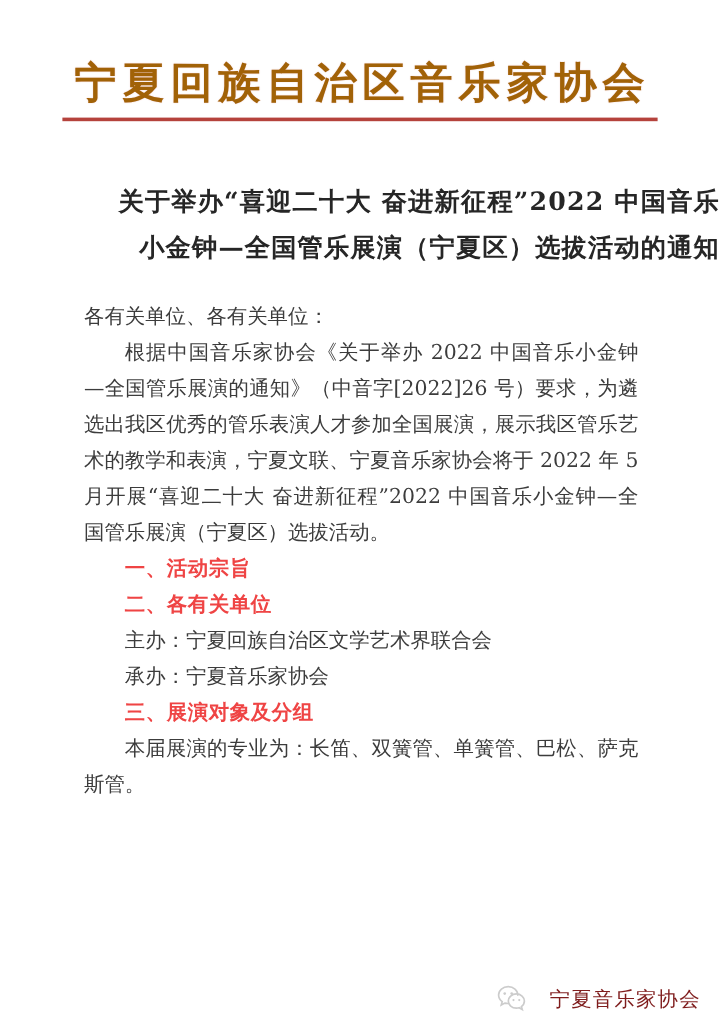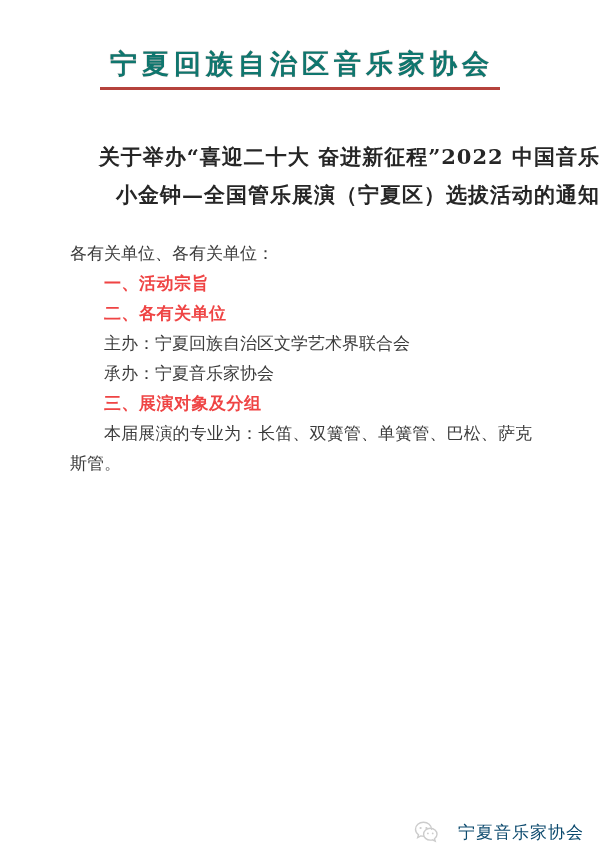--- a/index.html
+++ b/index.html
@@ -14,23 +14,23 @@
     color: #3a3a3a;
   }
   .org-header {
     text-align: center;
     padding-top: 46px;
   }
   .org-title {
     display: inline-block;
     font-family: "DejaVu Serif", "Liberation Serif", serif;
     font-weight: bold;
-    font-size: 27px;
+    font-size: 35px;
     letter-spacing: 5px;
-    color: #0f766e;
+    color: #a16207;
     padding: 0 6px 5px 10px;
     border-bottom: 3px solid #b5423c;
     text-shadow: 0 0 1px rgba(192, 49, 43, 0.35);
     white-space: nowrap;
   }
   .notice-title {
     margin-top: 48px;
     text-align: right;
     font-family: "DejaVu Serif", "Liberation Serif", serif;
     font-weight: bold;
@@ -56,21 +56,21 @@
     color: #ef4444;
     letter-spacing: 0.5px;
   }
   .footer-watermark {
     position: absolute;
     right: 16px;
     bottom: 11px;
     display: flex;
     align-items: center;
     gap: 16px;
-    color: #0c4a6e;
+    color: #7f1d1d;
     font-family: "DejaVu Sans", "Liberation Sans", sans-serif;
     font-size: 17px;
     letter-spacing: 1px;
     user-select: none;
   }
   .wechat-icon-svg { display: block; }
 </style>
 </head>
 <body>
 
@@ -80,20 +80,21 @@
     <span class="org-title">宁夏回族自治区音乐家协会</span>
   </div>
 
   <div class="notice-title">
     <div>关于举办“喜迎二十大 奋进新征程”2022 中国音乐</div>
     <div>小金钟—全国管乐展演（宁夏区）选拔活动的通知</div>
   </div>
 
   <div class="doc-body">
     <p class="salutation">各有关单位、各有关单位：</p>
+    <p class="para-indent">根据中国音乐家协会《关于举办 2022 中国音乐小金钟—全国管乐展演的通知》（中音字[2022]26 号）要求，为遴选出我区优秀的管乐表演人才参加全国展演，展示我区管乐艺术的教学和表演，宁夏文联、宁夏音乐家协会将于 2022 年 5 月开展“喜迎二十大 奋进新征程”2022 中国音乐小金钟—全国管乐展演（宁夏区）选拔活动。</p>
     <p class="section-heading">一、活动宗旨</p>
     <p class="section-heading">二、各有关单位</p>
     <p class="para-indent">主办：宁夏回族自治区文学艺术界联合会</p>
     <p class="para-indent">承办：宁夏音乐家协会</p>
     <p class="section-heading">三、展演对象及分组</p>
     <p class="para-indent">本届展演的专业为：长笛、双簧管、单簧管、巴松、萨克斯管。</p>
   </div>
 
   <div class="footer-watermark">
     <span>

